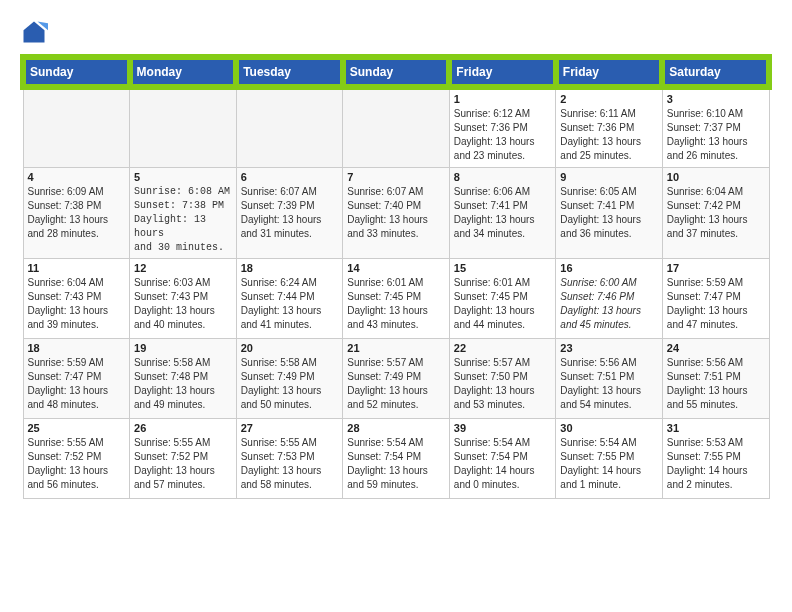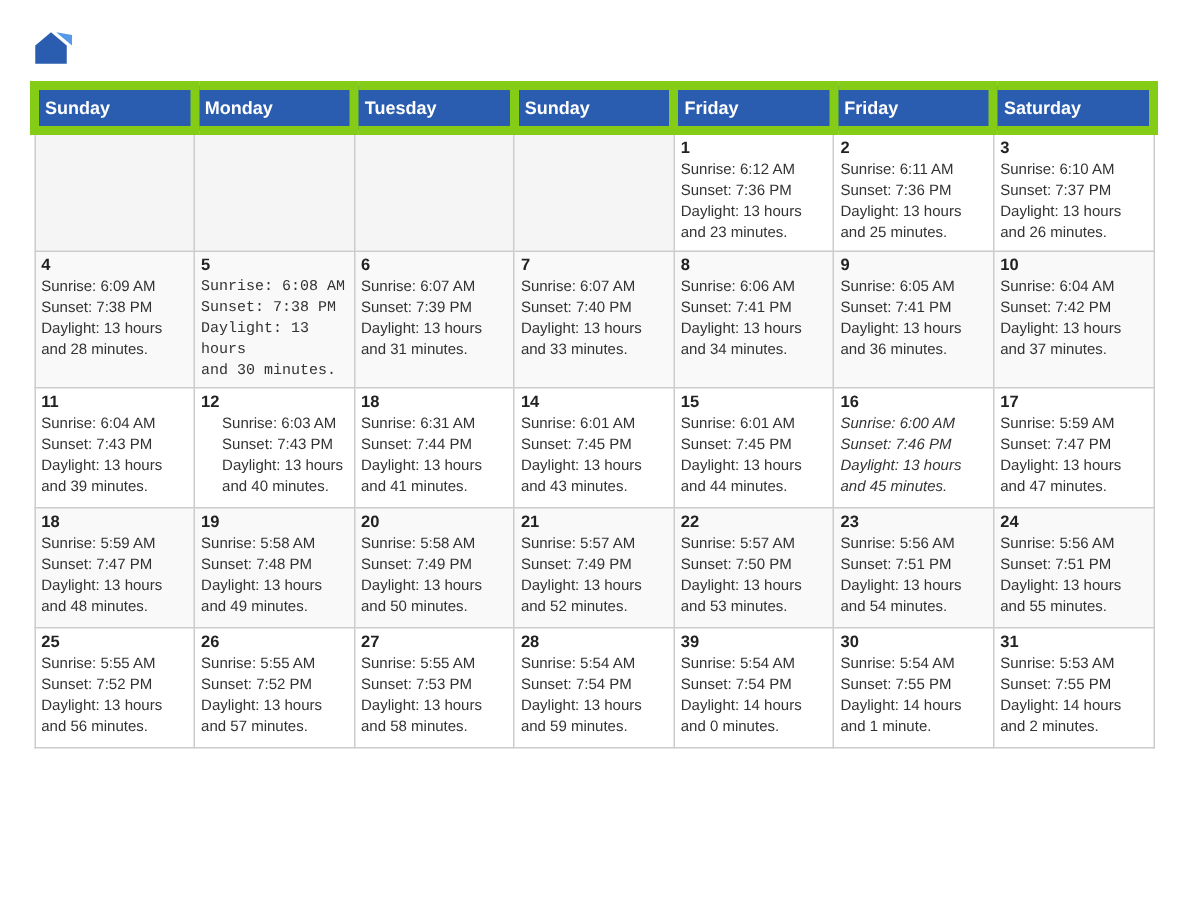--- a/index.html
+++ b/index.html
@@ -212,28 +212,28 @@
         <tr>
           <td>
             <span class="day-num">11</span>
             <div class="day-info" style="white-space: pre-line;">Sunrise: 6:04 AM
 Sunset: 7:43 PM
 Daylight: 13 hours
 and 39 minutes.</div>
           </td>
           <td>
             <span class="day-num">12</span>
-            <div class="day-info" style="white-space: pre-line; margin-left: 14px;">Sunrise: 6:03 AM
+            <div class="day-info" style="white-space: pre-line;">Sunrise: 6:03 AM
 Sunset: 7:43 PM
 Daylight: 13 hours
 and 40 minutes.</div>
           </td>
           <td>
             <span class="day-num">18</span>
-            <div class="day-info" style="white-space: pre-line;">Sunrise: 6:31 AM
+            <div class="day-info" style="white-space: pre-line;">Sunrise: 6:24 AM
 Sunset: 7:44 PM
 Daylight: 13 hours
 and 41 minutes.</div>
           </td>
           <td>
             <span class="day-num">14</span>
             <div class="day-info" style="white-space: pre-line;">Sunrise: 6:01 AM
 Sunset: 7:45 PM
 Daylight: 13 hours
 and 43 minutes.</div>

